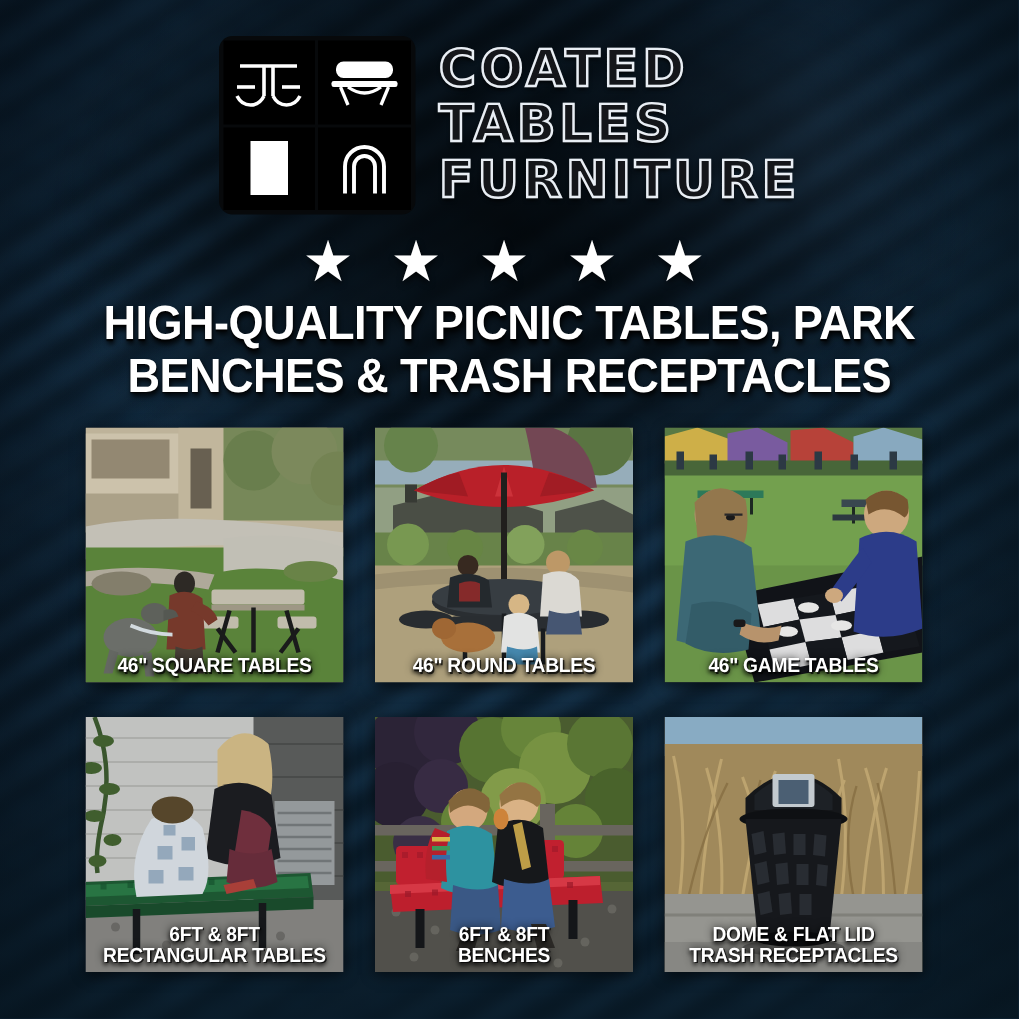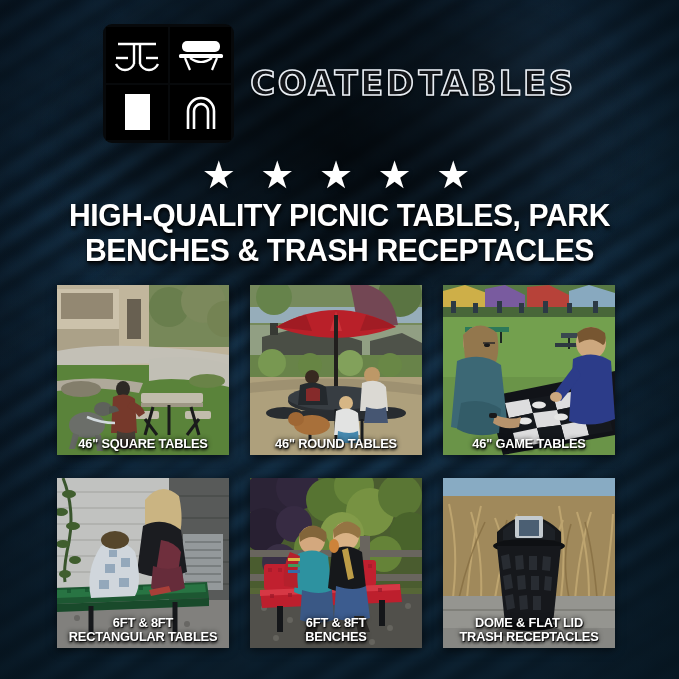--- a/index.html
+++ b/index.html
@@ -108,21 +108,21 @@
   .logo-cell {
     background: #000;
     display: flex;
     align-items: center;
     justify-content: center;
   }
   .logo-cell svg { display: block; }
 
   .logo-words {
     display: flex;
-    flex-direction: row;
+    flex-direction: column;
     justify-content: center;
     gap: 2px;
   }
   .logo-line {
     font-family: "DejaVu Sans", sans-serif;
     font-weight: bold;
     font-size: 34px;
     line-height: 1.02;
     letter-spacing: 2.5px;
     color: #14161a;
@@ -249,20 +249,21 @@
             <path d="M11 40 V22 a13 13 0 0 1 26 0 V40"></path>
             <path d="M17 40 V22 a7 7 0 0 1 14 0 V40"></path>
           </g>
         </svg>
       </div>
     </div>
 
     <div class="logo-words">
       <div class="logo-line">COATED</div>
       <div class="logo-line">TABLES</div>
+      <div class="logo-line">FURNITURE</div>
     </div>
   </div>
 
   <div class="stars">★ ★ ★ ★ ★</div>
 
   <div class="headline">
     <div>HIGH-QUALITY PICNIC TABLES, PARK</div>
     <div>BENCHES &amp; TRASH RECEPTACLES</div>
   </div>
 

